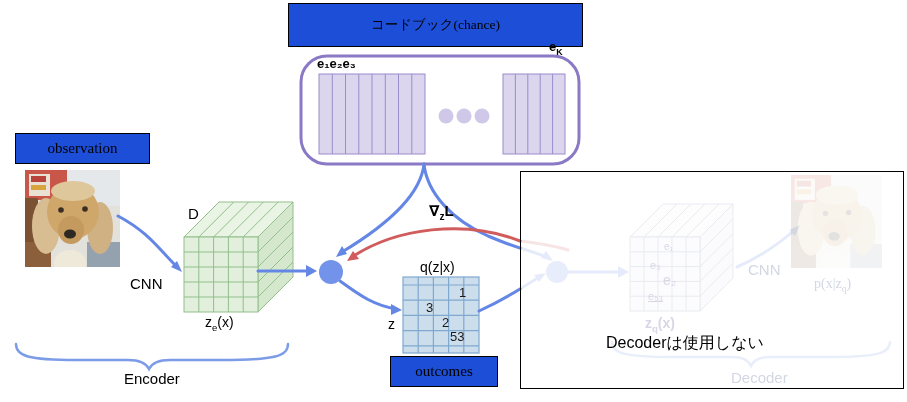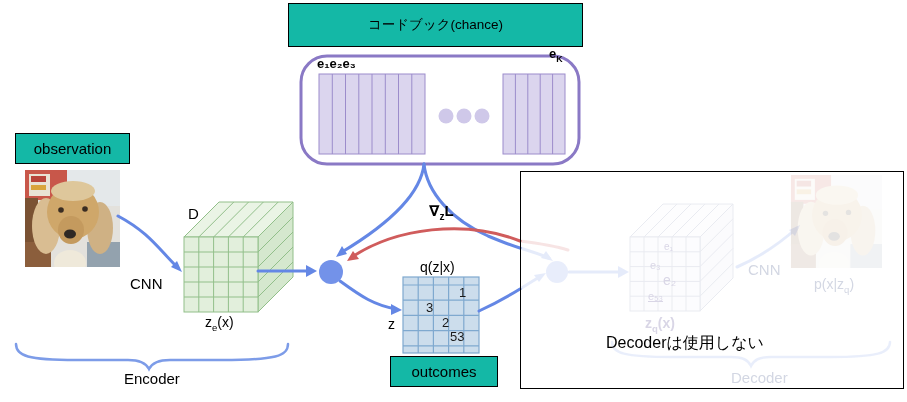--- a/index.html
+++ b/index.html
@@ -1,22 +1,22 @@
 <!DOCTYPE html>
 <html><head>
 <meta charset="utf-8">
 <style>
   html,body{margin:0;padding:0;background:#fff;}
   #stage{
     position:relative;width:907px;height:402px;background:#fff;overflow:hidden;
     font-family:"Liberation Sans","DejaVu Sans",sans-serif;color:#000;
   }
   #shapes{position:absolute;left:0;top:0;z-index:1;}
-  .box{position:absolute;border:1.5px solid #000;background:#14b8a6;display:flex;
-       align-items:center;justify-content:center;text-align:left;z-index:2;box-sizing:border-box;}
+  .box{position:absolute;border:1.5px solid #000;background:#1d4ed8;display:flex;
+       align-items:center;justify-content:center;text-align:left;z-index:2;box-sizing:border-box;font-family:Liberation Serif, serif;}
   .frame{position:absolute;border:1.5px solid #000;background:transparent;z-index:2;box-sizing:border-box;pointer-events:none;}
   .lbl{position:absolute;z-index:3;white-space:nowrap;line-height:1;}
   sub{font-size:0.68em;line-height:0;}
   .b{font-weight:bold;}
   .note{flex-direction:column;font-size:13.5px;line-height:1.5;}
   .ftxt{color:#d3d7e3;}
   .ftxt2{color:#d9d6e6;}
   .num{font-size:13px;color:#1a1a1a;}
 </style>
 </head>
@@ -171,32 +171,32 @@
       </g>
       <path d="M612,342 C612,353 624,357 672,357 L731,357 C743,357 748,360 751,366 C754,360 759,357 771,357 L830,357 C878,357 890,353 890,342" fill="none" stroke-width="2.5" stroke-linecap="round" stroke="#7d9ce8"></path>
     </g>
     <use href="#dog" x="790" y="175" width="93" height="93" opacity="0.13"></use>
   </svg>
 
   <div class="box note" style="left:288px;top:3px;width:295px;height:44px;">
     <span>コードブック(chance)</span>
   </div>
 
-  <div class="box" style="left:15px;top:133px;width:115px;height:31px;font-size:15px;">
+  <div class="box" style="left:15px;top:133px;width:135px;height:31px;font-size:15px;">
     <span>observation</span>
   </div>
 
   <div class="box" style="left:390px;top:356px;width:108px;height:31px;font-size:15px;">
     <span>outcomes</span>
   </div>
 
   <div class="frame" style="left:520px;top:171px;width:384px;height:218px;"></div>
 
   <span class="lbl b" style="left:317px;top:57px;font-size:13px;">e₁e₂e₃</span>
-  <span class="lbl b" style="left:549px;top:47px;font-size:13px;"><span>e</span><sub>K</sub></span>
+  <span class="lbl b" style="left:549px;top:40px;font-size:13px;"><span>e</span><sub>K</sub></span>
 
   <span class="lbl" style="left:188px;top:206px;font-size:15px;">D</span>
   <span class="lbl" style="left:130px;top:276px;font-size:15px;">CNN</span>
   <span class="lbl" style="left:205px;top:315px;font-size:14px;"><span>z</span><sub>e</sub><span>(x)</span></span>
   <span class="lbl" style="left:124px;top:371px;font-size:15px;">Encoder</span>
 
   <span class="lbl b" style="left:429px;top:203px;font-size:15px;"><span>∇</span><sub>z</sub><span>L</span></span>
   <span class="lbl" style="left:420px;top:260px;font-size:14px;">q(z|x)</span>
   <span class="lbl" style="left:388px;top:317px;font-size:14px;">z</span>
 
@@ -205,16 +205,16 @@
   <span class="lbl num" style="left:442px;top:316px;">2</span>
   <span class="lbl num" style="left:420px;top:330px;padding-left:30px;">53</span>
 
   <span class="lbl" style="left:606px;top:335px;font-size:16px;">Decoderは使用しない</span>
   <span class="lbl ftxt2" style="left:664px;top:242px;font-size:10px;">e₁</span>
   <span class="lbl ftxt2" style="left:650px;top:260px;font-size:11px;">e₃</span>
   <span class="lbl ftxt2" style="left:663px;top:273px;font-size:14px;">e₂</span>
   <span class="lbl ftxt2" style="left:648px;top:291px;font-size:11px;text-decoration:underline;">e₅₃</span>
   <span class="lbl ftxt2" style="left:645px;top:316px;font-size:14px;font-weight:bold;"><span>z</span><sub>q</sub><span>(x)</span></span>
   <span class="lbl ftxt" style="left:748px;top:262px;font-size:15px;">CNN</span>
-  <span class="lbl ftxt" style="left:814px;top:277px;font-size:14px;"><span>p(x|z</span><sub>q</sub><span>)</span></span>
+  <span class="lbl ftxt" style="left:814px;top:277px;font-size:14px;font-family:Liberation Serif, serif;"><span>p(x|z</span><sub>q</sub><span>)</span></span>
   <span class="lbl ftxt" style="left:731px;top:370px;font-size:15px;">Decoder</span>
 
 </div>
 
 </body></html>

